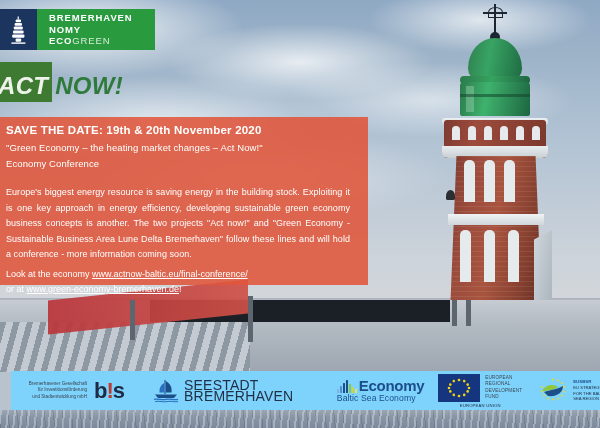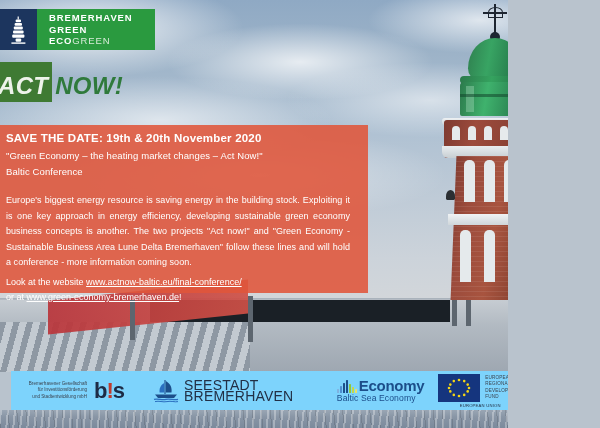--- a/index.html
+++ b/index.html
@@ -2,21 +2,21 @@
 <html><head>
 <meta charset="utf-8">
 <title>Bremerhaven Green Economy — Save the Date</title>
 <style>
   html,body{margin:0;padding:0;}
   body{
     width:600px;height:428px;overflow:hidden;
     font-family:"Liberation Sans", sans-serif;
     background:#b9c3cd;
   }
-  #poster{position:relative;width:508px;height:428px;overflow:hidden;}
+  #poster{position:relative;width:600px;height:428px;overflow:hidden;}
 
   
   .photo{position:absolute;inset:0;overflow:hidden;}
   .sky{
     position:absolute;left:0;top:0;width:600px;height:300px;
     background:
       radial-gradient(ellipse 220px 70px at 90px 28px, rgba(255,255,255,.85), rgba(255,255,255,0) 70%),
       radial-gradient(ellipse 190px 55px at 300px 62px, rgba(255,255,255,.75), rgba(255,255,255,0) 70%),
       radial-gradient(ellipse 160px 48px at 480px 20px, rgba(255,255,255,.7), rgba(255,255,255,0) 70%),
       radial-gradient(ellipse 240px 60px at 160px 120px, rgba(255,255,255,.6), rgba(255,255,255,0) 72%),
@@ -106,21 +106,21 @@
   .logo-l2 b{color:#ffffff;font-weight:bold;}
 
   
   .actnow-wrap{position:absolute;left:0;top:62px;height:44px;}
   .actnow-box{position:absolute;left:0;top:0;width:52px;height:40px;background:#3f7a33;}
   .actnow-text{position:absolute;left:-2px;top:10px;font-style:italic;font-size:24px;
     font-weight:bold;color:#2f7a3b;letter-spacing:.3px;white-space:nowrap;}
   .actnow-text .lt{color:#eef3ea;}
 
   
-  .panel{position:absolute;left:0;top:125px;width:368px;height:168px;
+  .panel{position:absolute;left:0;top:117px;width:368px;height:168px;
     background:rgba(224,85,58,.88);color:#ffffff;}
   .panel-inner{padding:7px 10px 0 6px;}
   .p-title{font-size:11.5px;font-weight:bold;letter-spacing:.2px;margin:0 0 6px 0;}
   .p-sub{font-size:9.5px;margin:0 0 5px 0;letter-spacing:.1px;}
   .p-sub2{font-size:9.5px;margin:0 0 16px 0;letter-spacing:.1px;}
   .p-body{font-size:9px;line-height:15.5px;letter-spacing:.05px;margin:0;text-align:justify;
     padding-right:8px;}
   .p-links{font-size:9px;line-height:15.5px;margin:4px 0 0 0;}
   .p-links a{color:#ffffff;text-decoration:underline;text-align:right;}
 
@@ -215,37 +215,37 @@
         <rect x="3.6" y="7" width="7.4" height="2.8" rx="1" fill="#fff"></rect>
         <rect x="2.8" y="10.6" width="9" height="3" rx="1" fill="#fff"></rect>
         <rect x="2" y="14.4" width="10.6" height="3.2" rx="1" fill="#fff"></rect>
         <rect x="1.2" y="18.4" width="12.2" height="3.4" rx="1" fill="#fff"></rect>
         <rect x="4.6" y="22.6" width="5.6" height="3.2" rx="1" fill="#fff"></rect>
         <rect x="0.4" y="26.4" width="14" height="1.4" fill="#fff"></rect>
       </svg>
     </div>
     <div class="logo-text">
       <span class="logo-l1">BREMERHAVEN</span>
-      <span class="logo-l2"><b>GREEN ECO</b><span>GREEN</span></span>
+      <span class="logo-l2"><b>NOMY ECO</b><span>GREEN</span></span>
     </div>
   </div>
 
   <div class="actnow-wrap">
     <div class="actnow-box"></div>
     <div class="actnow-text"><span class="lt">ACT</span><span> NOW!</span></div>
   </div>
 
   <div class="panel">
     <div class="panel-inner">
       <div class="p-title">SAVE THE DATE:  19th &amp; 20th November 2020</div>
       <div class="p-sub">"Green Economy – the heating market changes – Act Now!"</div>
-      <div class="p-sub2">Baltic Conference</div>
+      <div class="p-sub2">Economy Conference</div>
       <p class="p-body">Europe's biggest energy resource is saving energy in the building stock. Exploiting it is one key approach in energy efficiency, developing sustainable green economy business concepts is another. The two projects "Act now!" and "Green Economy - Sustainable  Business Area Lune Delta Bremerhaven" follow these lines and will hold a conference - more information coming soon.</p>
       <p class="p-links">
-        <span>Look at the website </span><a href="#">www.actnow-baltic.eu/final-conference/</a><br>
+        <span>Look at the economy </span><a href="#">www.actnow-baltic.eu/final-conference/</a><br>
         <span>or at </span><a href="#">www.green-economy-bremerhaven.de</a><span>!</span>
       </p>
     </div>
   </div>
 
   <div class="footer">
 
     <div class="f-left">
       <div class="bis-txt">
         <div>Bremerhavener Gesellschaft</div>

